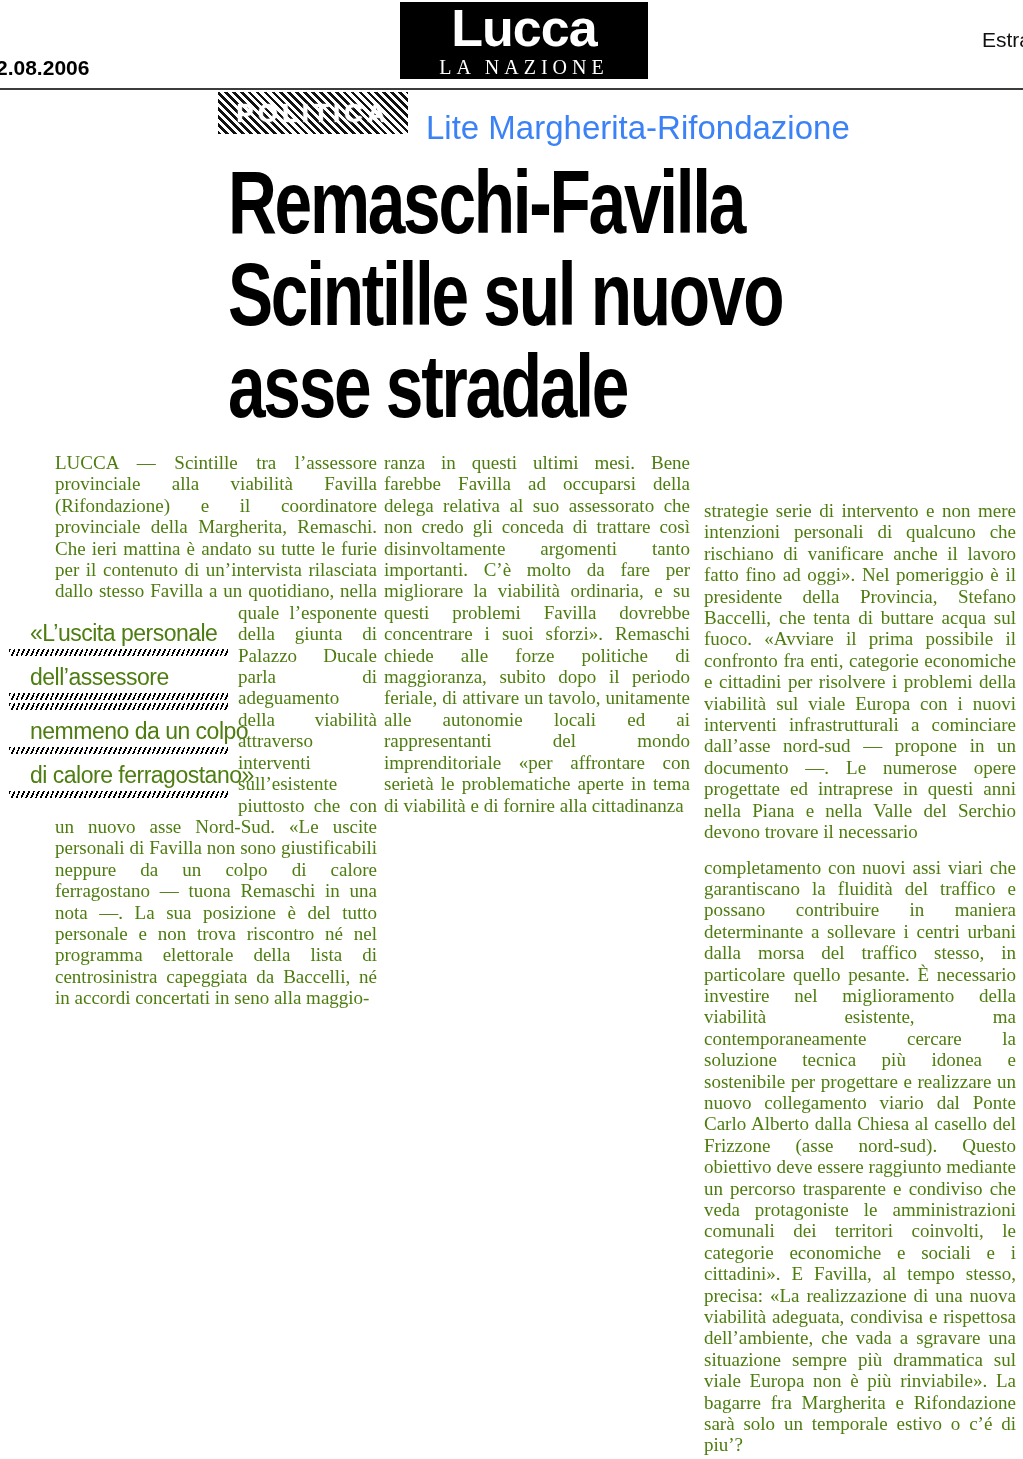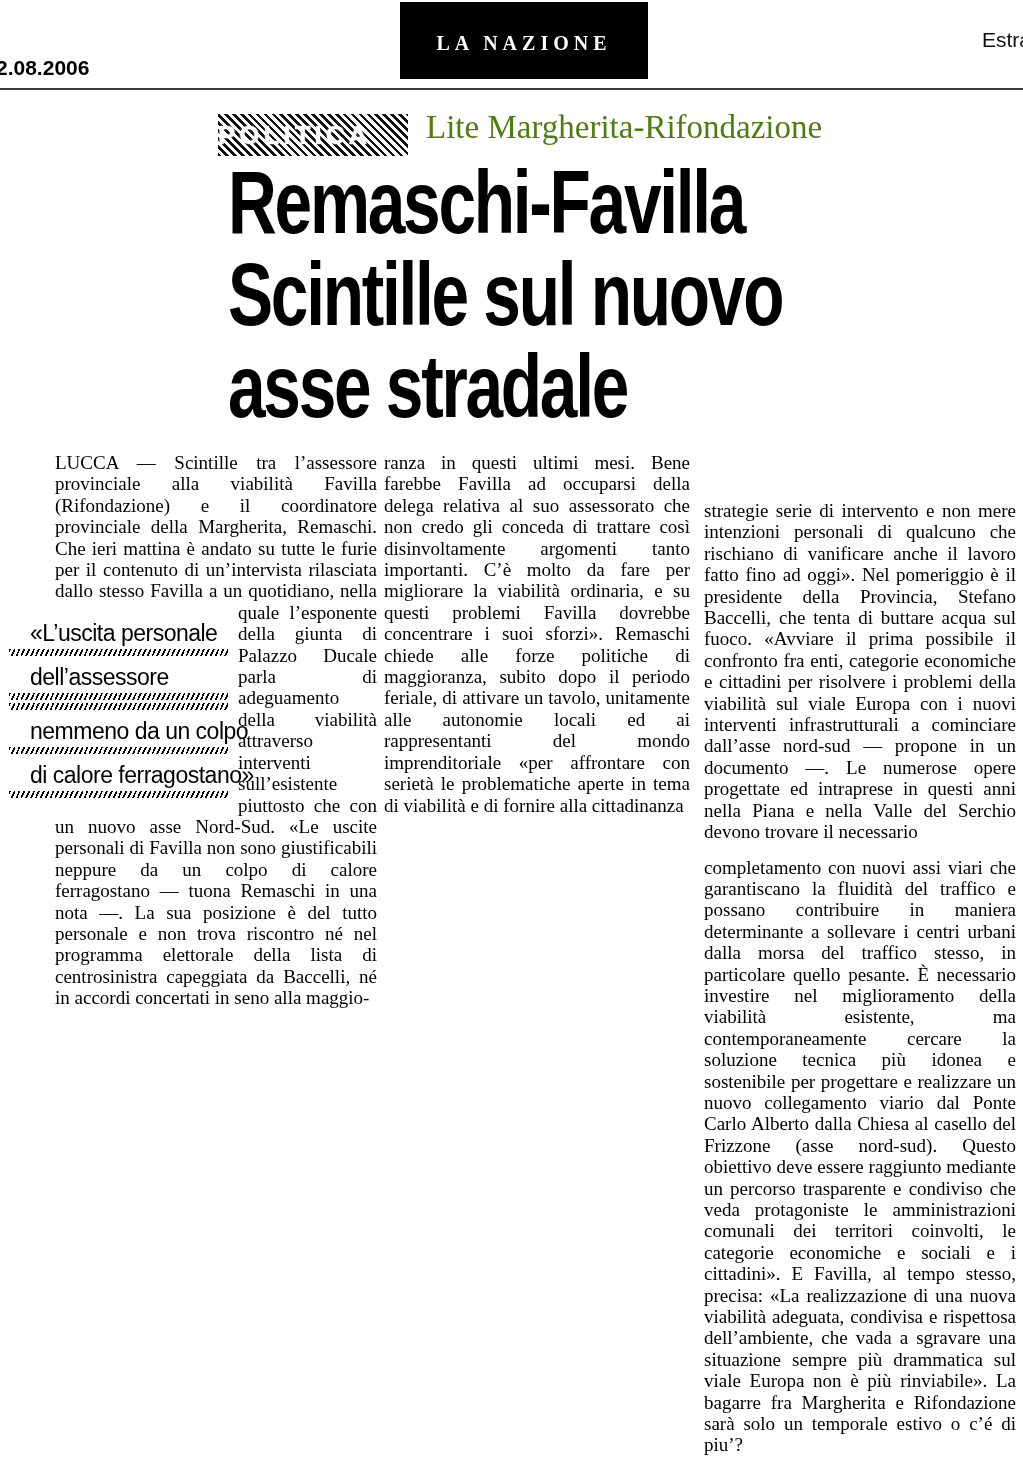--- a/index.html
+++ b/index.html
@@ -24,64 +24,64 @@
     background: #000; color: #fff; text-align: center;
     display: flex; flex-direction: column; justify-content: center;
   }
   .logo-edition {
     font-family: "Liberation Sans", sans-serif;
     font-weight: bold; font-size: 52px; line-height: 48px;
     letter-spacing: -1px;
   }
   .logo-masthead {
     font-family: "Liberation Serif", serif;
-    font-weight: bold; font-size: 20px; line-height: 22px;
+    font-weight: normal; font-size: 20px; line-height: 22px;
     letter-spacing: 5px; margin-top: 4px;
   }
   .top-rule {
     left: 0; top: 88px; width: 1023px; height: 2px; background: #3c3c3c;
   }
   .corner-text {
     right: -8px; top: 28px;
     font-family: "Liberation Sans", sans-serif;
     font-size: 21px; color: #111;
   }
 
   
   .politica-box {
-    left: 218px; top: 114px; width: 190px; height: 42px;
+    left: 218px; top: 92px; width: 190px; height: 42px;
     background: repeating-linear-gradient(45deg, #111 0px, #111 2.6px, #fff 2.6px, #fff 5.6px);
-    display: flex; align-items: center; 
+    display: flex; align-items: center; justify-content: center;
   }
   .politica-label {
     color: #ffffff;
     font-family: "Liberation Sans", sans-serif;
     font-weight: bold; font-size: 26px; letter-spacing: 4px;
     text-shadow: 0 0 2px rgba(255,255,255,0.9);
   }
   .kicker {
     left: 426px; top: 109px;
-    font-family: Liberation Serif, serif;
-    font-size: 33px; color: #4d7c0f;
+    font-family: Liberation Sans, sans-serif;
+    font-size: 33px; color: #3b82f6;
   }
 
   
   .headline { left: 228px; top: 156px; }
   .headline .hl-line {
     font-family: "Liberation Sans", sans-serif;
     font-weight: bold; font-size: 89px; line-height: 92px;
     letter-spacing: -3px; white-space: nowrap;
     transform: scaleX(0.76); transform-origin: 0 50%;
     color: #000;
   }
 
   
   .body-text {
     font-size: 19px; line-height: 21.4px;
-    text-align: justify; color: #000000;
+    text-align: justify; color: #4d7c0f;
     hyphens: auto; -webkit-hyphens: auto;
   }
   .col1 { left: 55px;  top: 452px; width: 322px; }
   .col2 { left: 384px; top: 452px; width: 306px; }
   .col3 { left: 704px; top: 452px; width: 312px; margin-top: 48px; }
   .col3-part2 { margin-top: 14px; }
 
   
   .pullquote {
     float: left; width: 219px;
@@ -100,20 +100,21 @@
     height: 7px; margin-top: 3px;
     background: repeating-linear-gradient(115deg, #000 0px, #000 1.7px, transparent 1.7px, transparent 4.4px);
   }
 </style>
 </head>
 <body>
 
 <div class="abs pub-date">2.08.2006</div>
 
 <div class="abs logo-box">
+  <div class="logo-edition">Lucca</div>
   <div class="logo-masthead">LA NAZIONE</div>
 </div>
 
 <div class="abs corner-text">Estra</div>
 
 <div class="abs top-rule"></div>
 
 <div class="abs politica-box">
   <span class="politica-label">POLITICA</span>
 </div>

